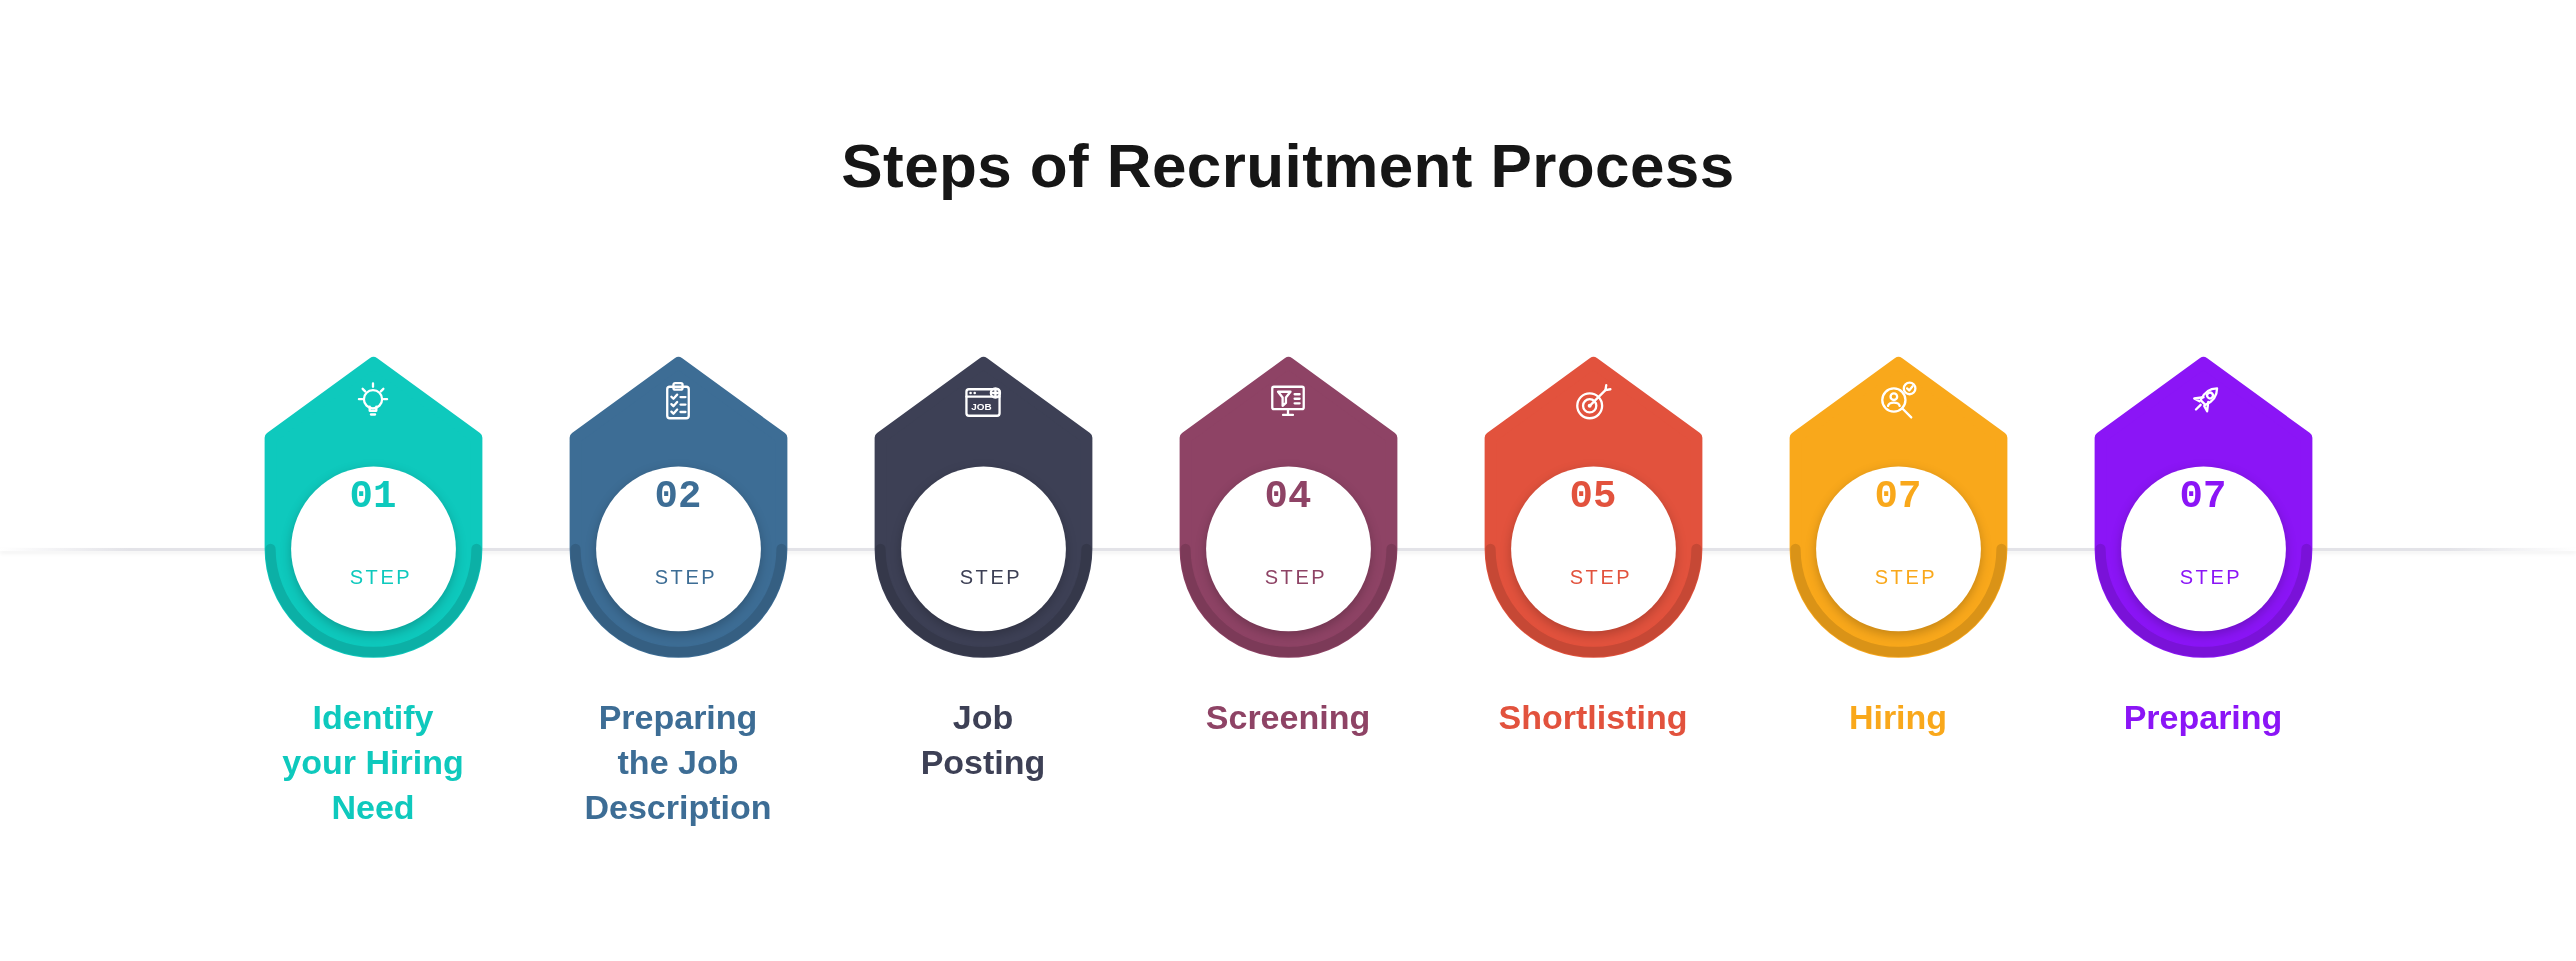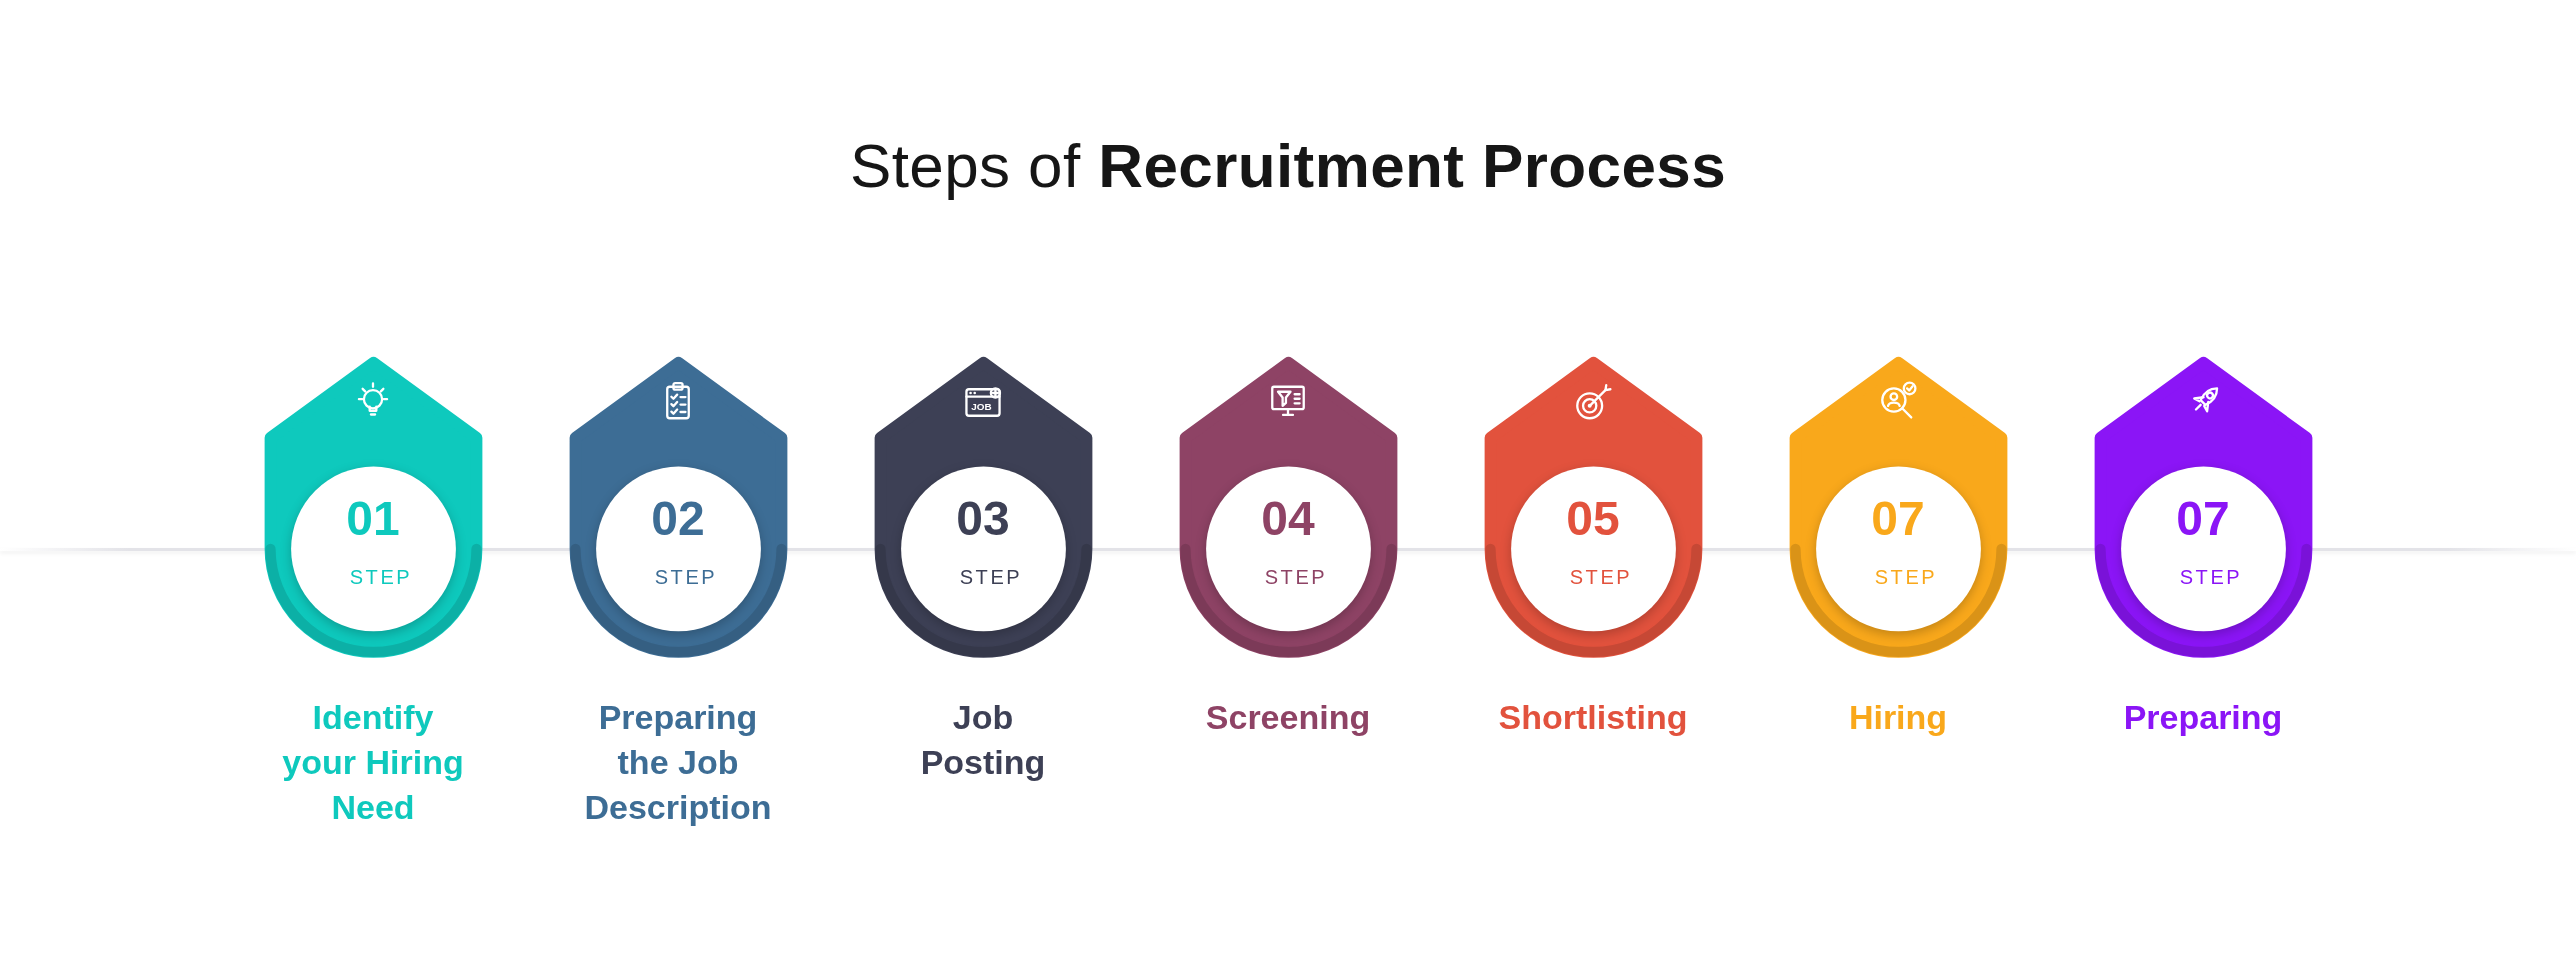--- a/index.html
+++ b/index.html
@@ -10,21 +10,21 @@
     font-family: "Liberation Sans", sans-serif;
   }
   .canvas { position: absolute; inset: 0; background: #ffffff; }
 
   
   .title {
     position: absolute; top: 130px; left: 0; width: 100%;
     text-align: center; font-size: 62px; color: #161616;
     letter-spacing: 0.4px;
   }
-  .title .prefix { font-weight: 400; }
+  .title .prefix { font-weight: 700; }
   .title .bold { font-weight: 700; }
 
   
   .baseline {
     position: absolute; top: 548px; left: 0; width: 100%; height: 2.9px;
     background: linear-gradient(90deg,
       rgba(229,229,233,0) 0%, #e3e3e8 5%, #e3e3e8 95%, rgba(229,229,233,0) 100%);
     box-shadow: 0 2.2px 4.4px rgba(0,0,0,0.07);
   }
 
@@ -47,23 +47,23 @@
   .icon {
     position: absolute; top: 22px; left: 50%; transform: translateX(-50%);
     width: 53px; height: 53px;
   }
   .icon svg { width: 53px; height: 53px; display: block; }
   .icon svg * { stroke: #ffffff; fill: none; stroke-width: 2.8; stroke-linecap: round; stroke-linejoin: round; }
   .icon svg text { fill: #ffffff; stroke: none; font-family: "Liberation Sans", sans-serif; font-weight: bold; }
   .icon svg .dotfill { fill: #ffffff; stroke: none; }
 
   .num {
-    position: absolute; top: 141px; left: 0; width: 100%;
-    text-align: center; font-size: 48px; font-weight: 700;
-    line-height: 1; color: var(--accent);
+    position: absolute; top: 124px; left: 0; width: 100%;
+    text-align: center; font-size: 39px; font-weight: 700;
+    line-height: 1; color: var(--accent); font-family: Liberation Mono, monospace;
   }
   .step-word {
     position: absolute; top: 212px; left: 8px; width: 100%;
     text-align: center; font-size: 20px; font-weight: 400;
     letter-spacing: 2.6px; color: var(--accent);
   }
 
   .label {
     margin-top: 32px; width: 265px; margin-left: -22px; margin-right: -22px;
     text-align: center; font-size: 34px; font-weight: 700;
@@ -144,21 +144,20 @@
           <svg viewBox="0 0 64 64">
             <rect x="12" y="16" width="40" height="32" rx="3"></rect>
             <line x1="12" y1="25" x2="52" y2="25"></line>
             <circle class="dotfill" cx="17" cy="20.5" r="1.6"></circle>
             <circle class="dotfill" cx="22" cy="20.5" r="1.6"></circle>
             <text x="30" y="41" text-anchor="middle" font-size="12">JOB</text>
             <circle cx="47" cy="20.5" r="5.5"></circle>
             <path d="M47 17.5 v6 M44 20.5 h6"></path>
           </svg>
         </div>
-        <div class="num">03</div>
         <div class="step-word">STEP</div>
       </div>
       <div class="label">Job
 Posting</div>
     </div>
 
     <div class="step" style="--accent: #8e4365;">
       <div class="badge">
         <svg class="badge-svg" viewBox="0 0 300 420">
           <path class="badge-shape" d="M150 12 L290 114 L290 265 A140 140 0 0 1 10 265 L10 114 Z"></path>

